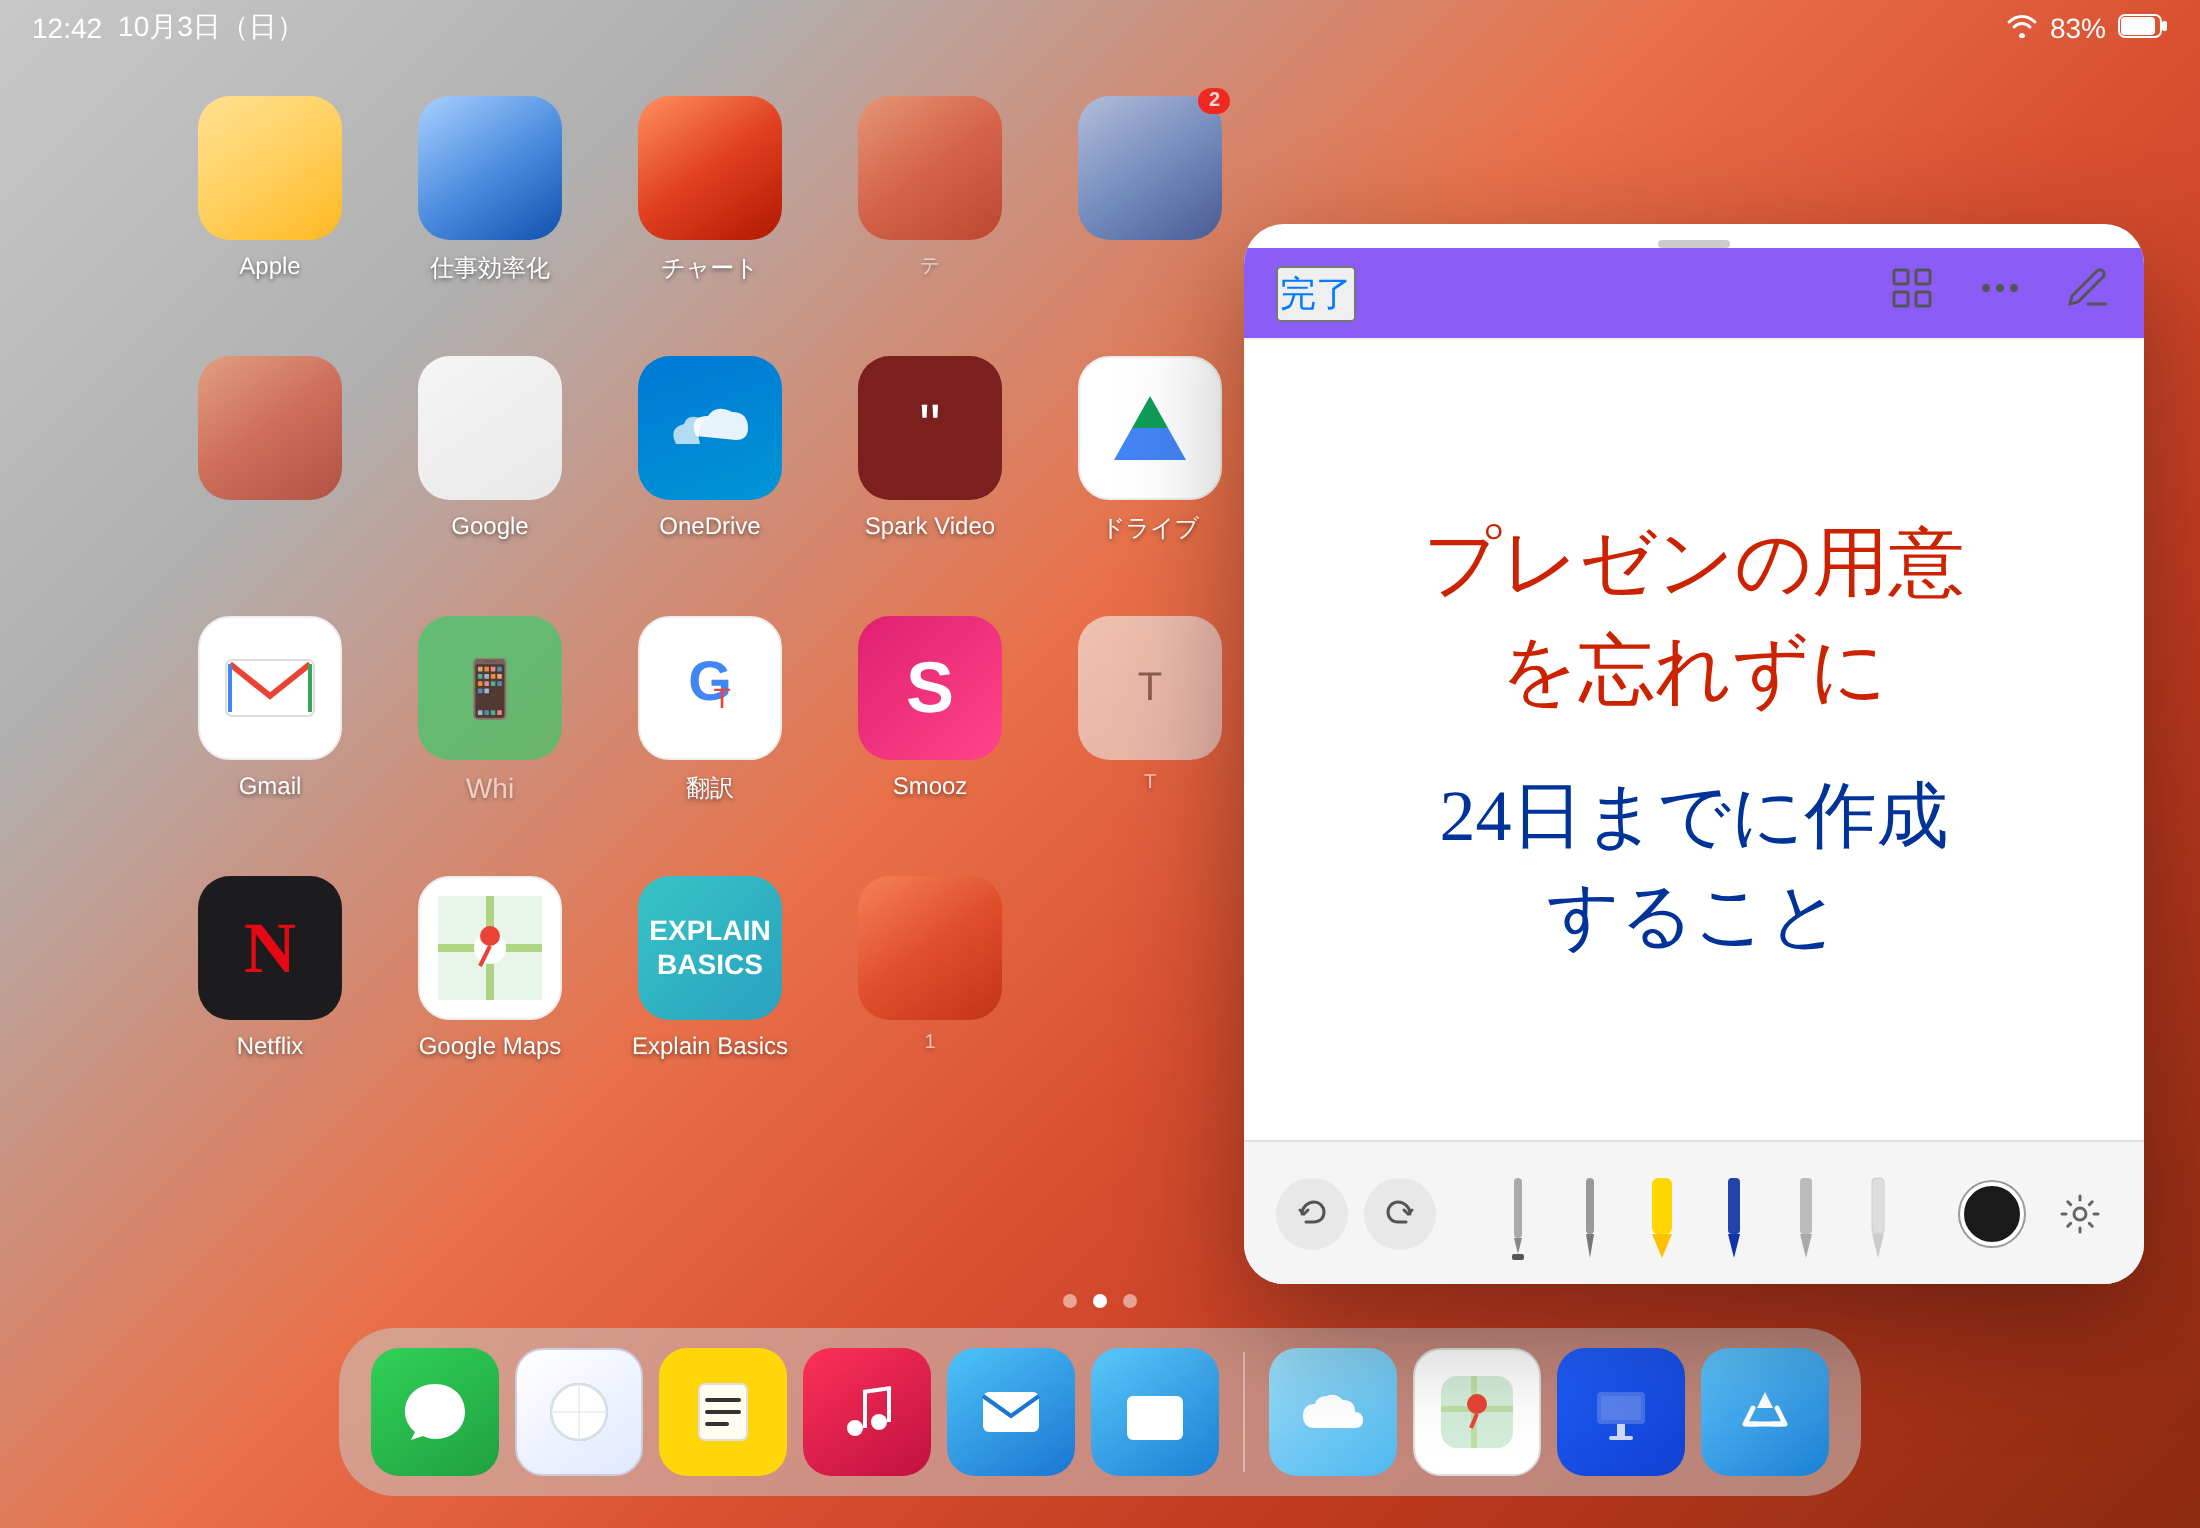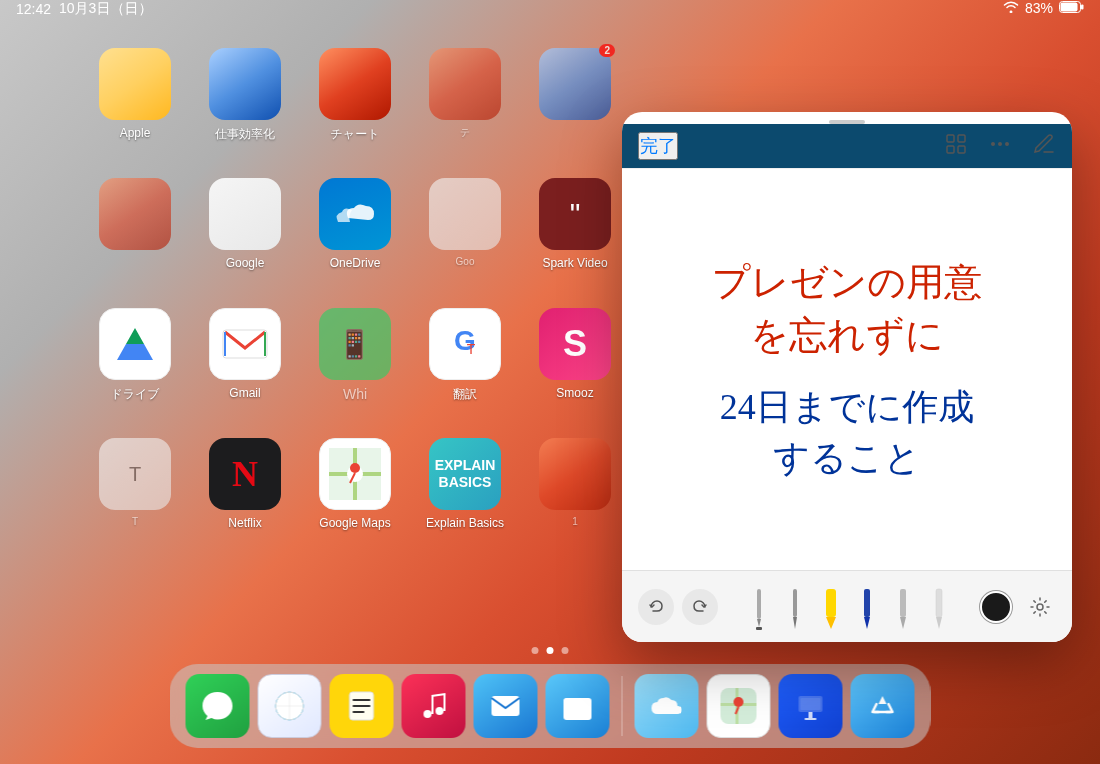--- a/index.html
+++ b/index.html
@@ -20,21 +20,21 @@
     }
 
     
     .status-bar {
       position: absolute;
       top: 0;
       left: 0;
       right: 0;
       height: 28px;
       display: flex;
-      align-items: flex-start;
+      align-items: center;
       justify-content: space-between;
       padding: 0 16px;
       z-index: 100;
       color: white;
       font-size: 14px;
       font-weight: 500;
     }
     .status-left { display: flex; gap: 8px; align-items: center; }
     .status-right { display: flex; gap: 6px; align-items: center; }
 
@@ -156,21 +156,21 @@
       background: #ccc;
       border-radius: 2px;
       margin: 8px auto 0;
     }
 
     .note-toolbar {
       display: flex;
       align-items: center;
       padding: 8px 16px;
       border-bottom: 1px solid #f0f0f0;
-      background: #0c4a6e;
+      background: #8b5cf6;
     }
 
     .note-done-btn {
       font-size: 18px;
       color: #007AFF;
       cursor: pointer;
       font-weight: 400;
     }
 
     .note-toolbar-right {
@@ -418,28 +418,20 @@
   <div class="app-icon">
     <div class="app-icon-img" style="background:linear-gradient(160deg,#0078d4,#0095d5);">
       <svg width="50" height="32" viewBox="0 0 50 32" fill="white">
         <path d="M18 20 Q14 10 24 10 Q28 4 36 8 Q44 8 44 16 Q44 22 38 22 Z" fill="rgba(255,255,255,0.9)"></path>
         <path d="M8 24 Q4 16 12 14 Q14 8 22 12 Q18 18 20 24 Z" fill="rgba(255,255,255,0.7)"></path>
       </svg>
     </div>
     <span class="app-icon-label">OneDrive</span>
   </div>
 
-  <div class="app-icon" style="opacity:0.6;">
-    <div class="app-icon-img folder-grid" style="background:linear-gradient(145deg,#f5f5f5,#e8e8e8);">
-      <div class="folder-grid-item" style="background:rgba(66,133,244,0.7);"></div>
-      <div class="folder-grid-item" style="background:rgba(52,168,83,0.7);"></div>
-      <div class="folder-grid-item" style="background:rgba(251,188,5,0.7);"></div>
-    </div>
-    <span class="app-icon-label" style="font-size:10px;">Goo</span>
-  </div>
 
   <div class="app-icon">
     <div class="app-icon-img bg-dark-red" style="background:#7B1F1F;">
       <span style="font-size:30px;color:white;">"</span>
     </div>
     <span class="app-icon-label">Spark Video</span>
   </div>
 
   <div class="app-icon">
     <div class="app-icon-img bg-white" style="background:white; border:1px solid #eee;">

